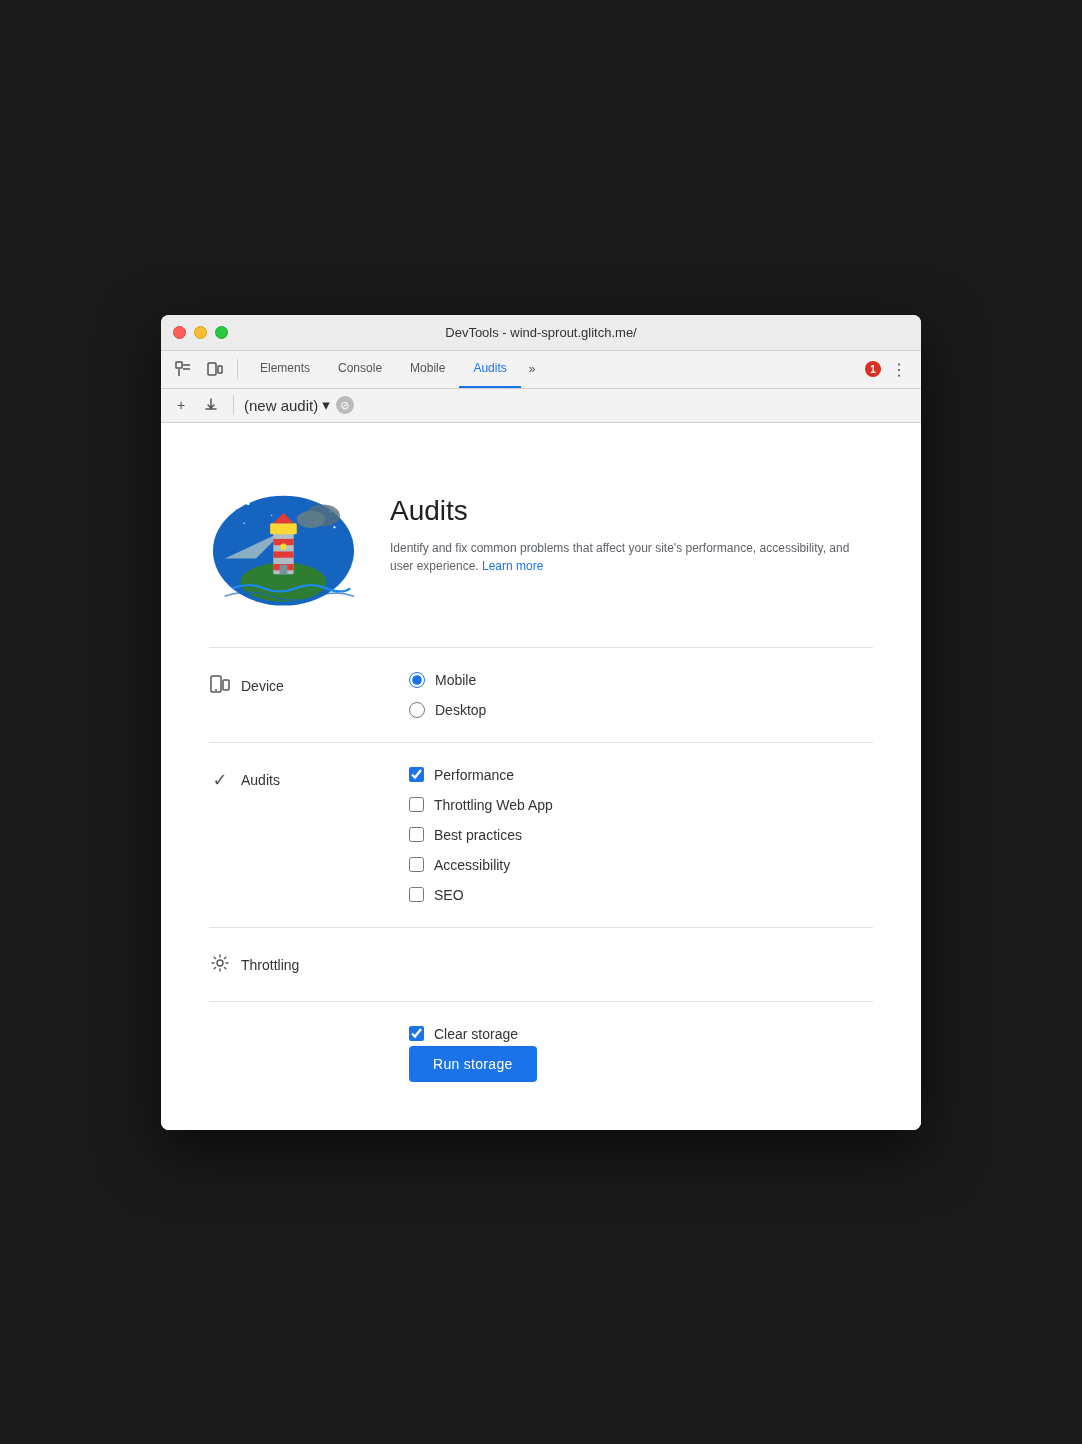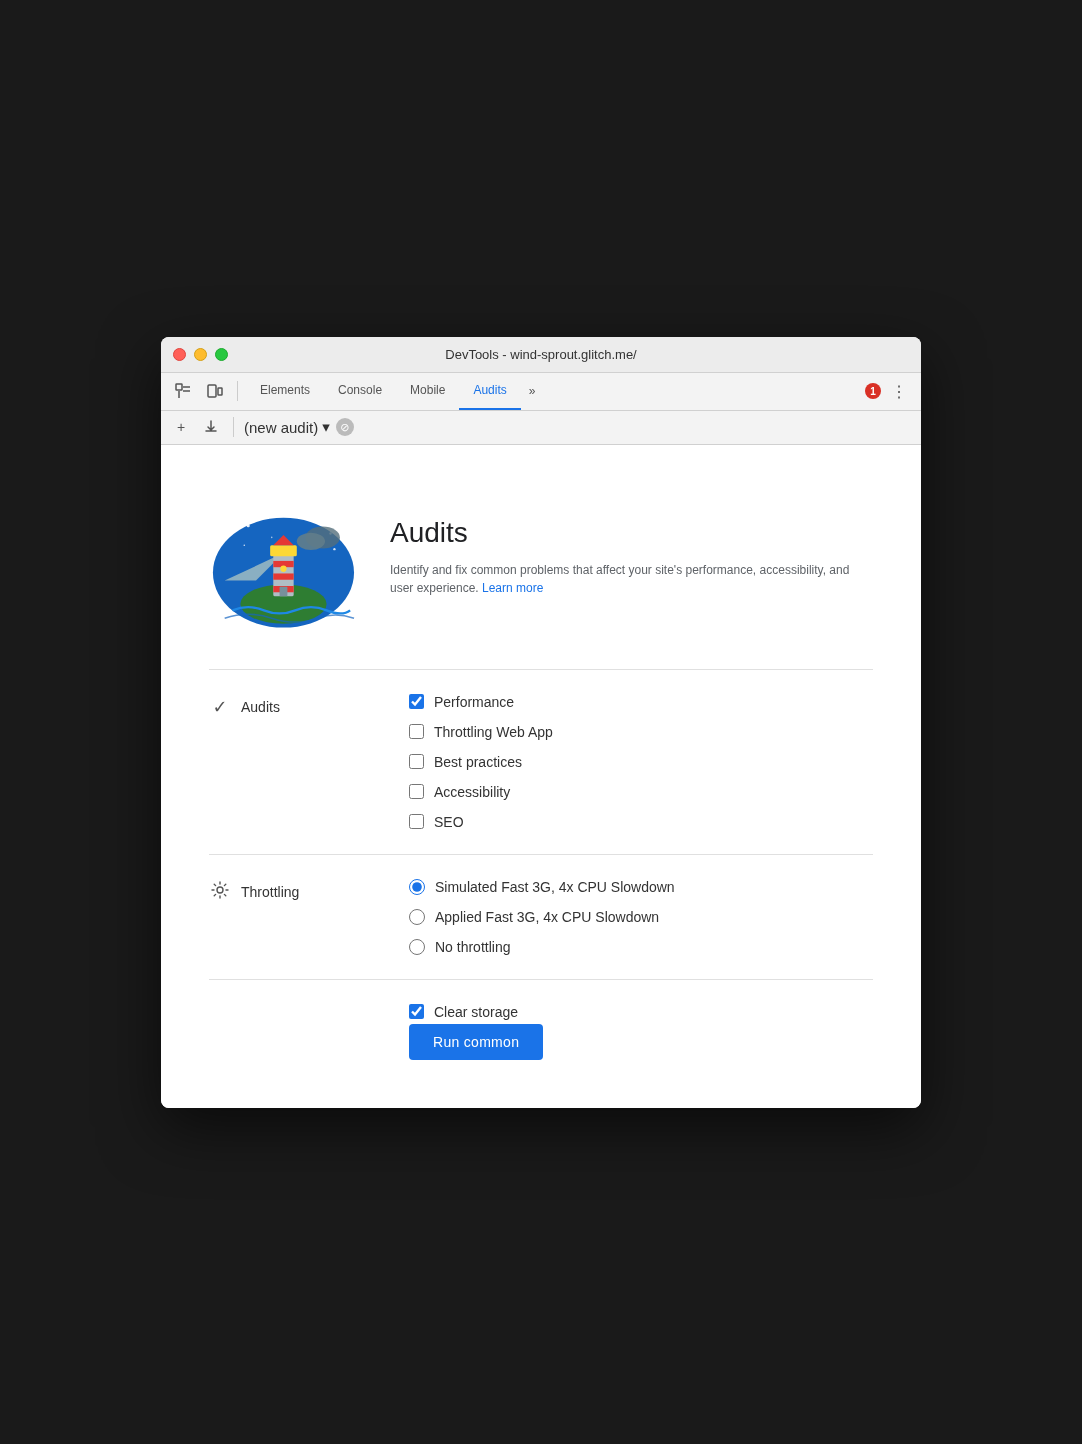--- a/index.html
+++ b/index.html
@@ -286,21 +286,21 @@
     .radio-option input[type="radio"] {
       width: 16px;
       height: 16px;
       cursor: pointer;
       accent-color: #1a73e8;
     }
 
     
     .checkbox-option {
       display: flex;
-      align-items: center;
+      align-items: flex-start;
       gap: 10px;
       font-size: 14px;
       color: #333;
       cursor: pointer;
     }
 
     .checkbox-option input[type="checkbox"] {
       width: 15px;
       height: 15px;
       cursor: pointer;
@@ -438,20 +438,42 @@
         <h1>Audits</h1>
         <p>
           <span>Identify and fix common problems that affect your site's performance, accessibility, and user experience.</span>
           <a href="#">Learn more</a>
         </p>
       </div>
     </div>
 
     <hr class="section-divider">
 
+    <div class="settings-section">
+      <div class="settings-label">
+        <span class="icon">
+          <svg width="20" height="20" viewBox="0 0 20 20" fill="none">
+            <rect x="1" y="2" width="10" height="16" rx="1.5" stroke="#555" stroke-width="1.5" fill="none"></rect>
+            <rect x="13" y="6" width="6" height="10" rx="1" stroke="#555" stroke-width="1.5" fill="none"></rect>
+            <circle cx="6" cy="16" r="1" fill="#555"></circle>
+          </svg>
+        </span>
+        <span>Device</span>
+      </div>
+      <div class="settings-options">
+        <label class="radio-option">
+          <input type="radio" name="device" checked="" style="">
+          <span>Mobile</span>
+        </label>
+        <label class="radio-option">
+          <input type="radio" name="device" style="">
+          <span>Desktop</span>
+        </label>
+      </div>
+    </div>
 
     <div class="settings-section">
       <div class="settings-label">
         <span class="icon">✓</span>
         <span>Audits</span>
       </div>
       <div class="settings-options">
         <label class="checkbox-option">
           <input type="checkbox" checked="" style="">
           <span>Performance</span>
@@ -478,38 +500,24 @@
     <div class="settings-section">
       <div class="settings-label">
         <span class="icon">
           <svg width="18" height="18" viewBox="0 0 18 18" fill="none">
             <circle cx="9" cy="9" r="3" stroke="#555" stroke-width="1.4" fill="none"></circle>
             <path d="M9 1v2M9 15v2M1 9h2M15 9h2M3.22 3.22l1.41 1.41M13.37 13.37l1.41 1.41M3.22 14.78l1.41-1.41M13.37 4.63l1.41-1.41" stroke="#555" stroke-width="1.4" stroke-linecap="round"></path>
           </svg>
         </span>
         <span>Throttling</span>
       </div>
-      <div class="settings-options">
-        <label class="radio-option">
-          <input type="radio" name="throttling" checked="" style="">
-          <span>Simulated Fast 3G, 4x CPU Slowdown</span>
-        </label>
-        <label class="radio-option">
-          <input type="radio" name="throttling" style="">
-          <span>Applied Fast 3G, 4x CPU Slowdown</span>
-        </label>
-        <label class="radio-option">
-          <input type="radio" name="throttling" style="">
-          <span>No throttling</span>
-        </label>
-      </div>
     </div>
 
     <div class="bottom-section">
       <label class="checkbox-option">
         <input type="checkbox" checked="" style="">
         <span>Clear storage</span>
       </label>
-      <button class="run-btn">Run common</button>
+      <button class="run-btn">Run storage</button>
     </div>
 
   </div>
 </div>
 
 </body></html>

